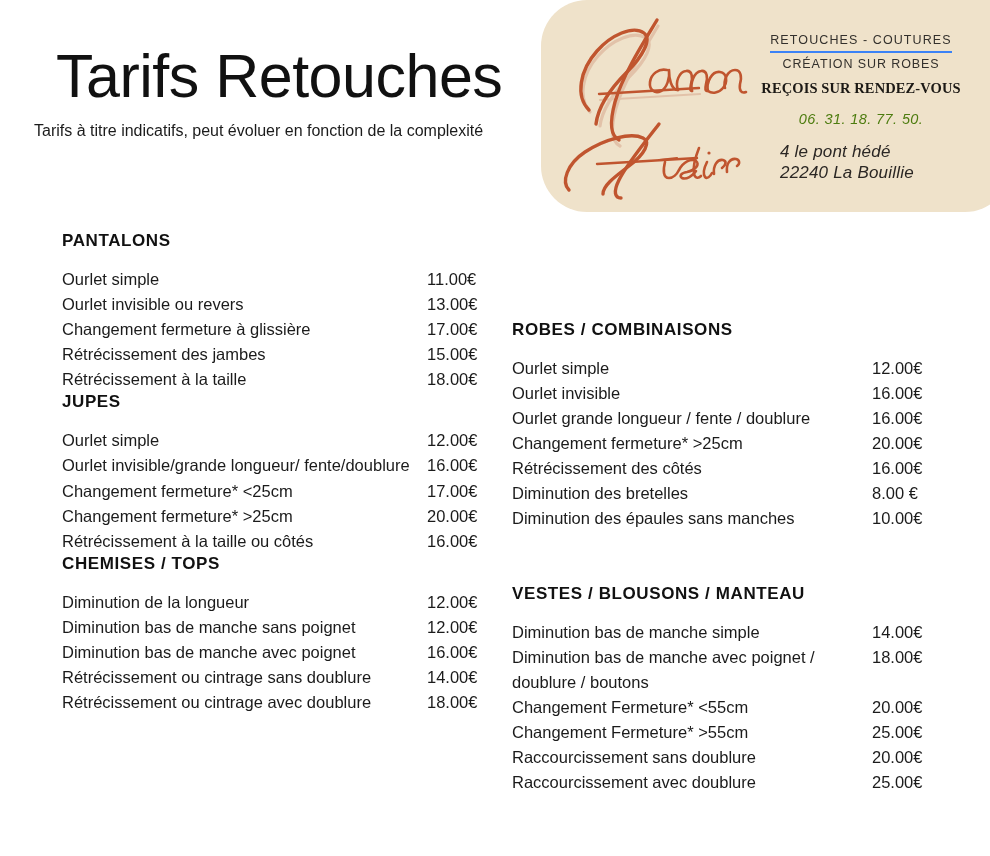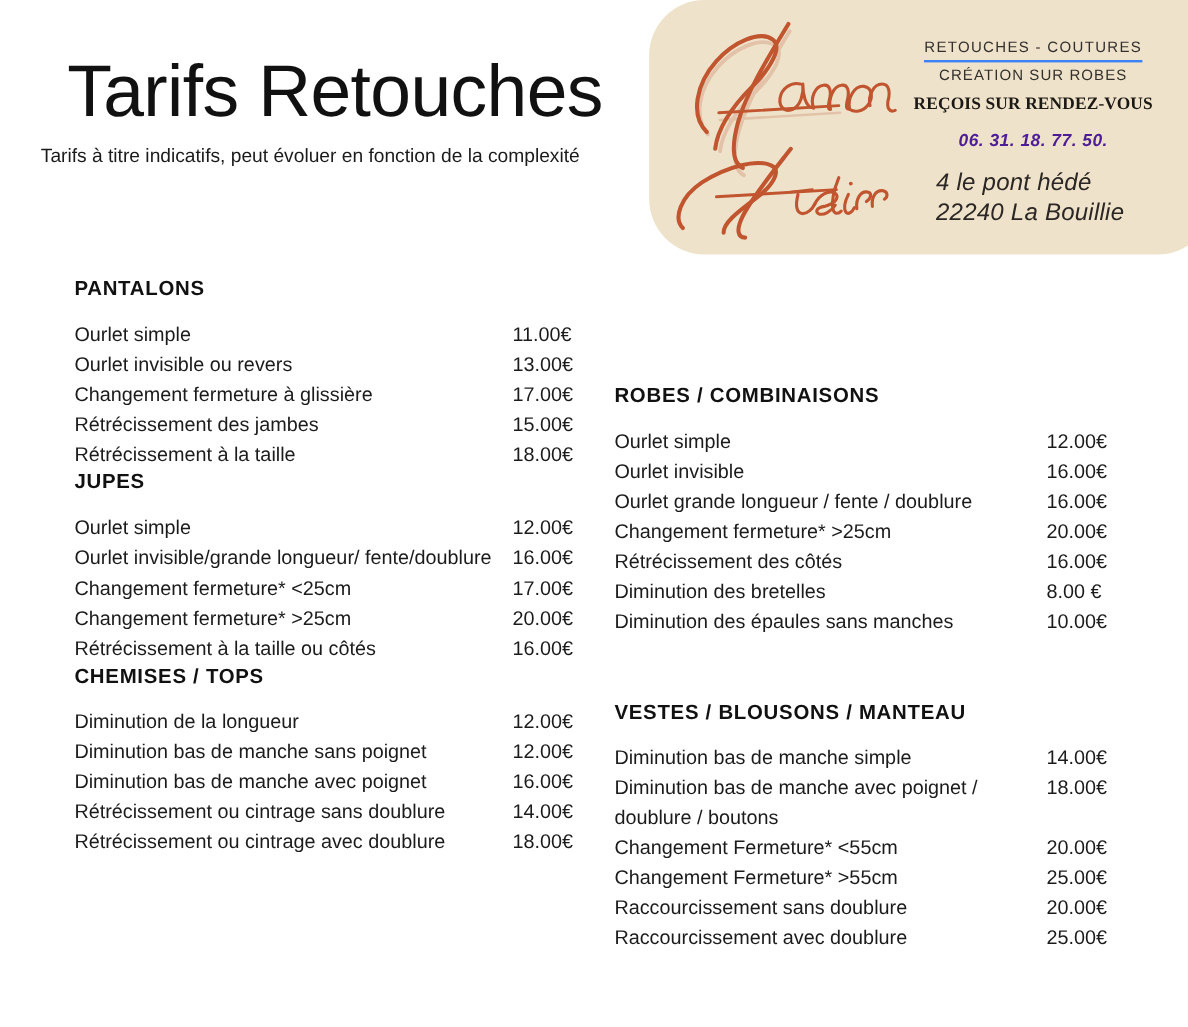--- a/index.html
+++ b/index.html
@@ -107,27 +107,26 @@
     font-weight: bold;
     letter-spacing: 0.1px;
     color: #1c1915;
     margin-top: 6px;
     white-space: nowrap;
   }
   .info-phone {
     font-size: 14.5px;
     font-style: italic;
     letter-spacing: 0.4px;
-    color: #4c1d95;
+    color: #4d7c0f;
     margin-top: 14px;
     white-space: nowrap;
-    font-weight: bold;
   }
   .info-address {
-    font-size: 20px;
+    font-size: 17px;
     font-style: italic;
     letter-spacing: 0.2px;
     line-height: 1.25;
     color: #2b2724;
     margin-top: 14px;
     text-align: left;
     padding-left: 24px;
   }
 
   

